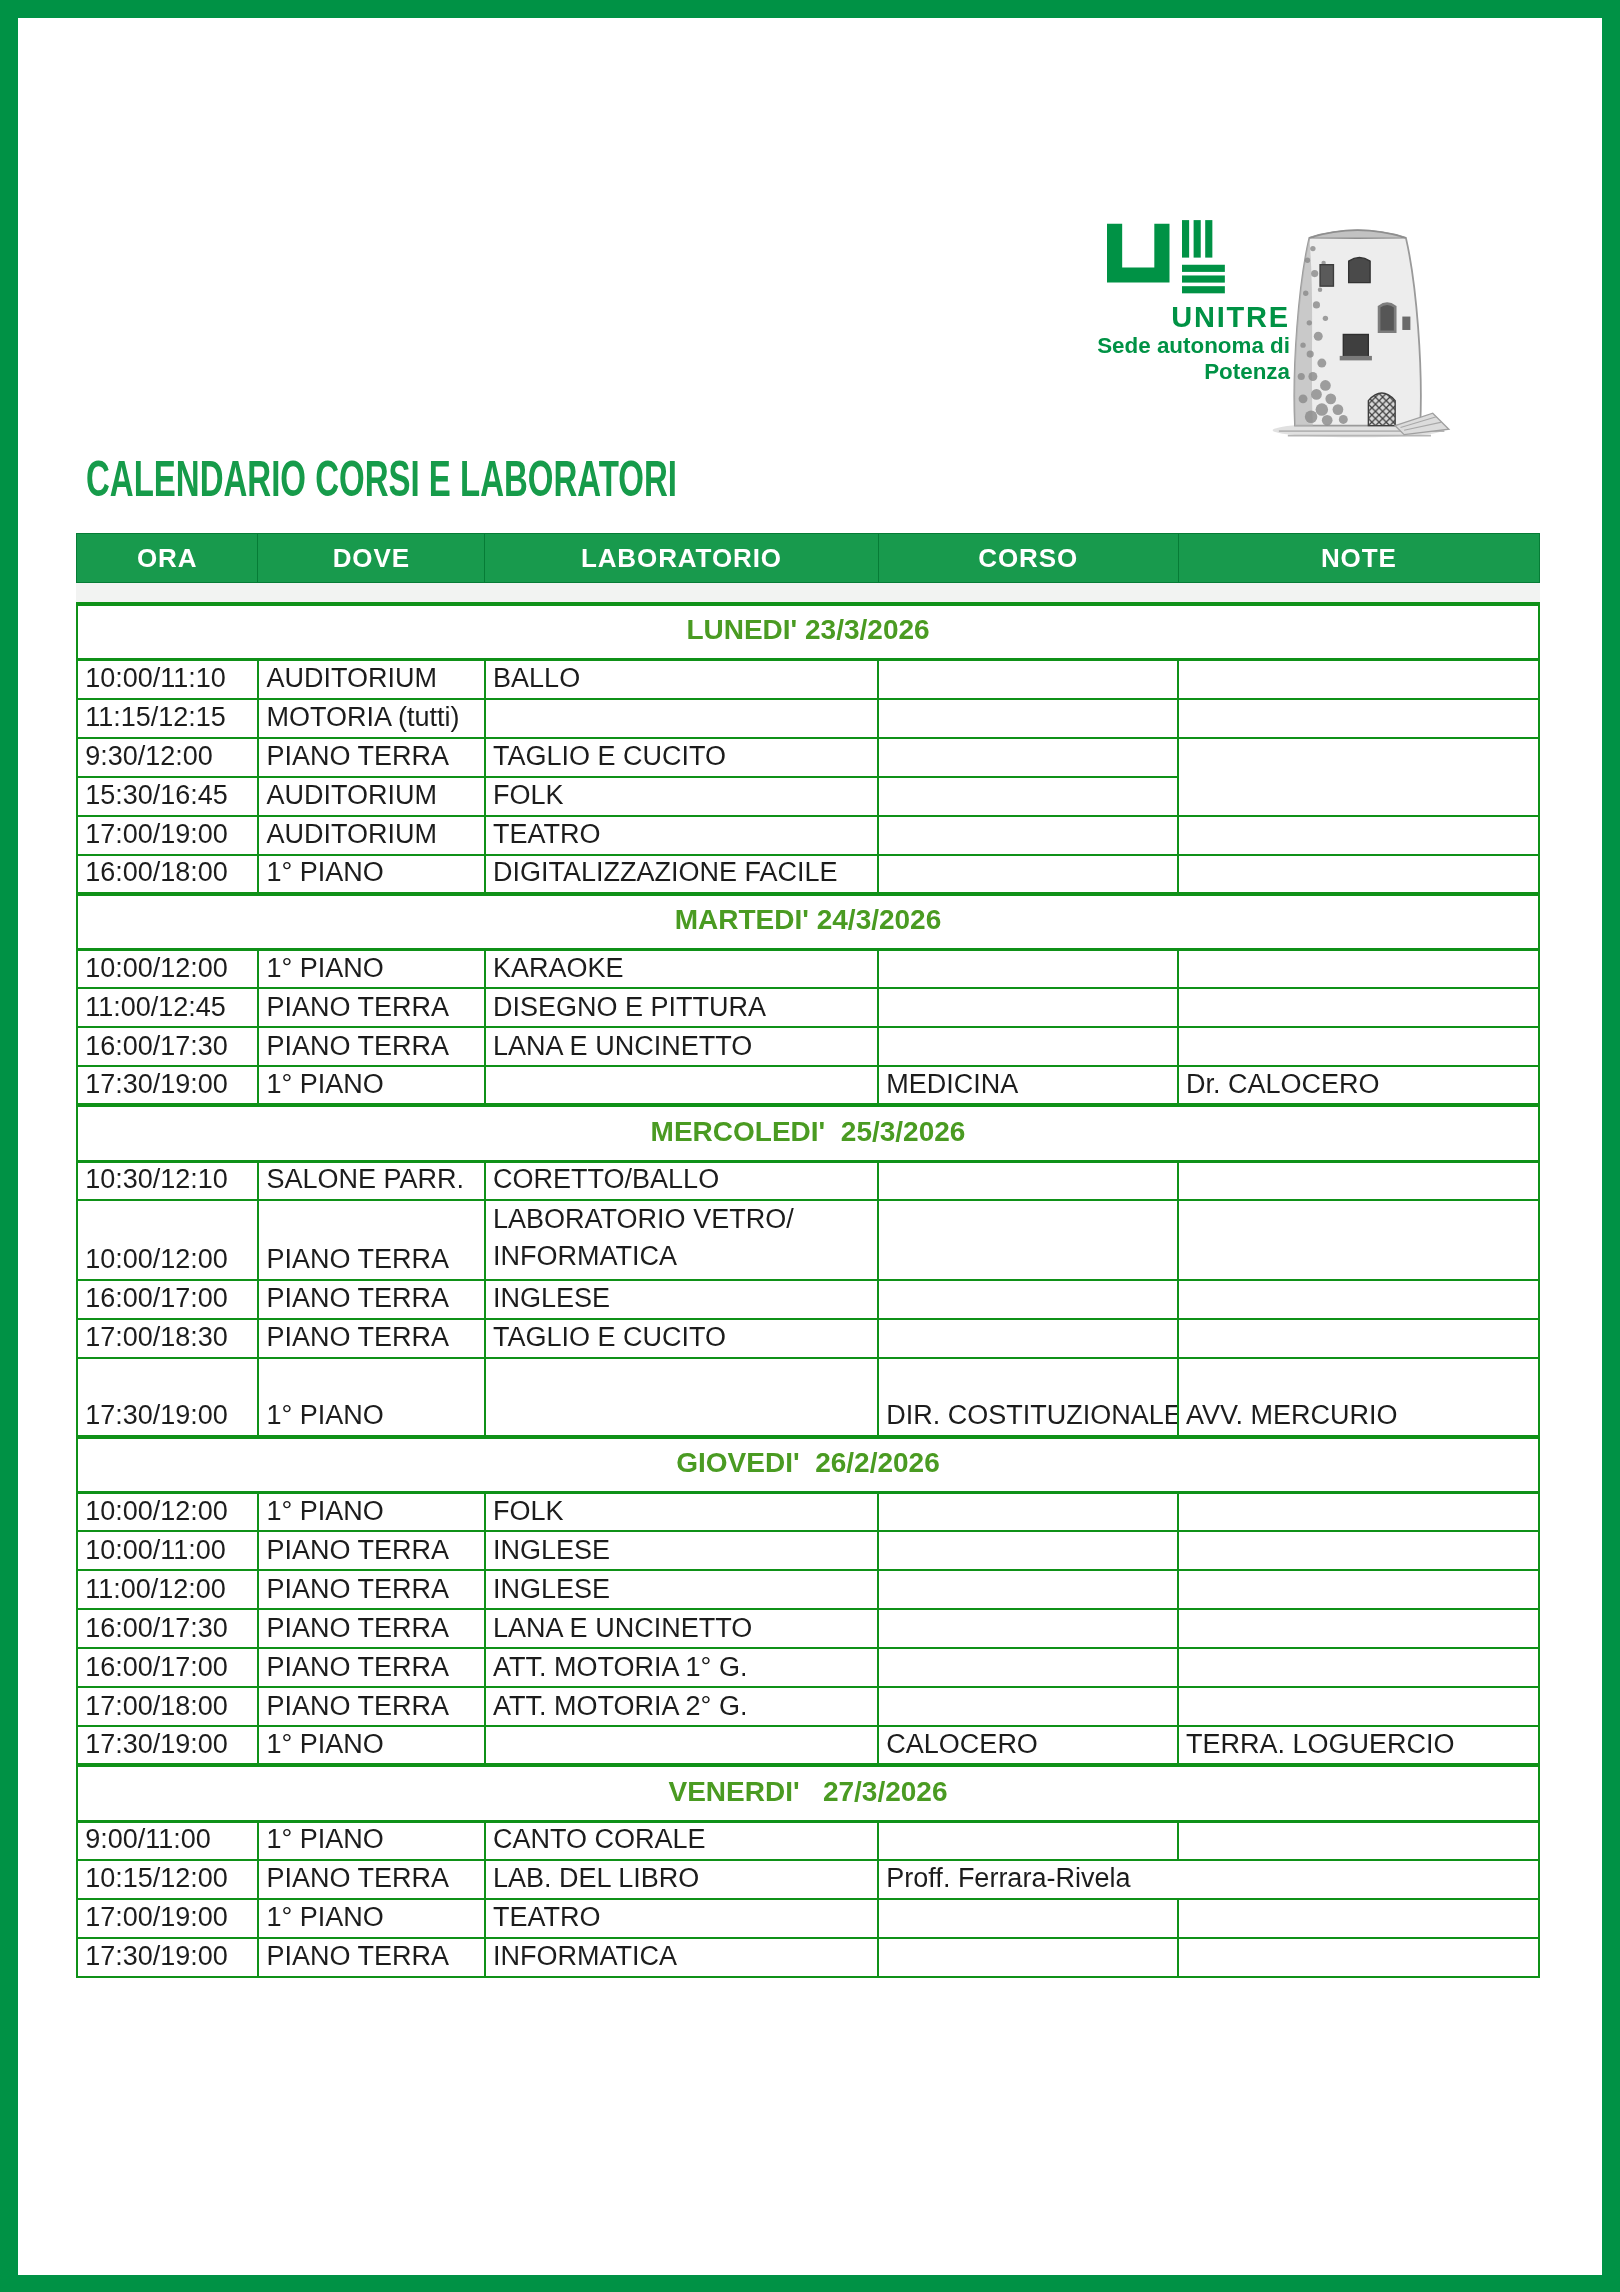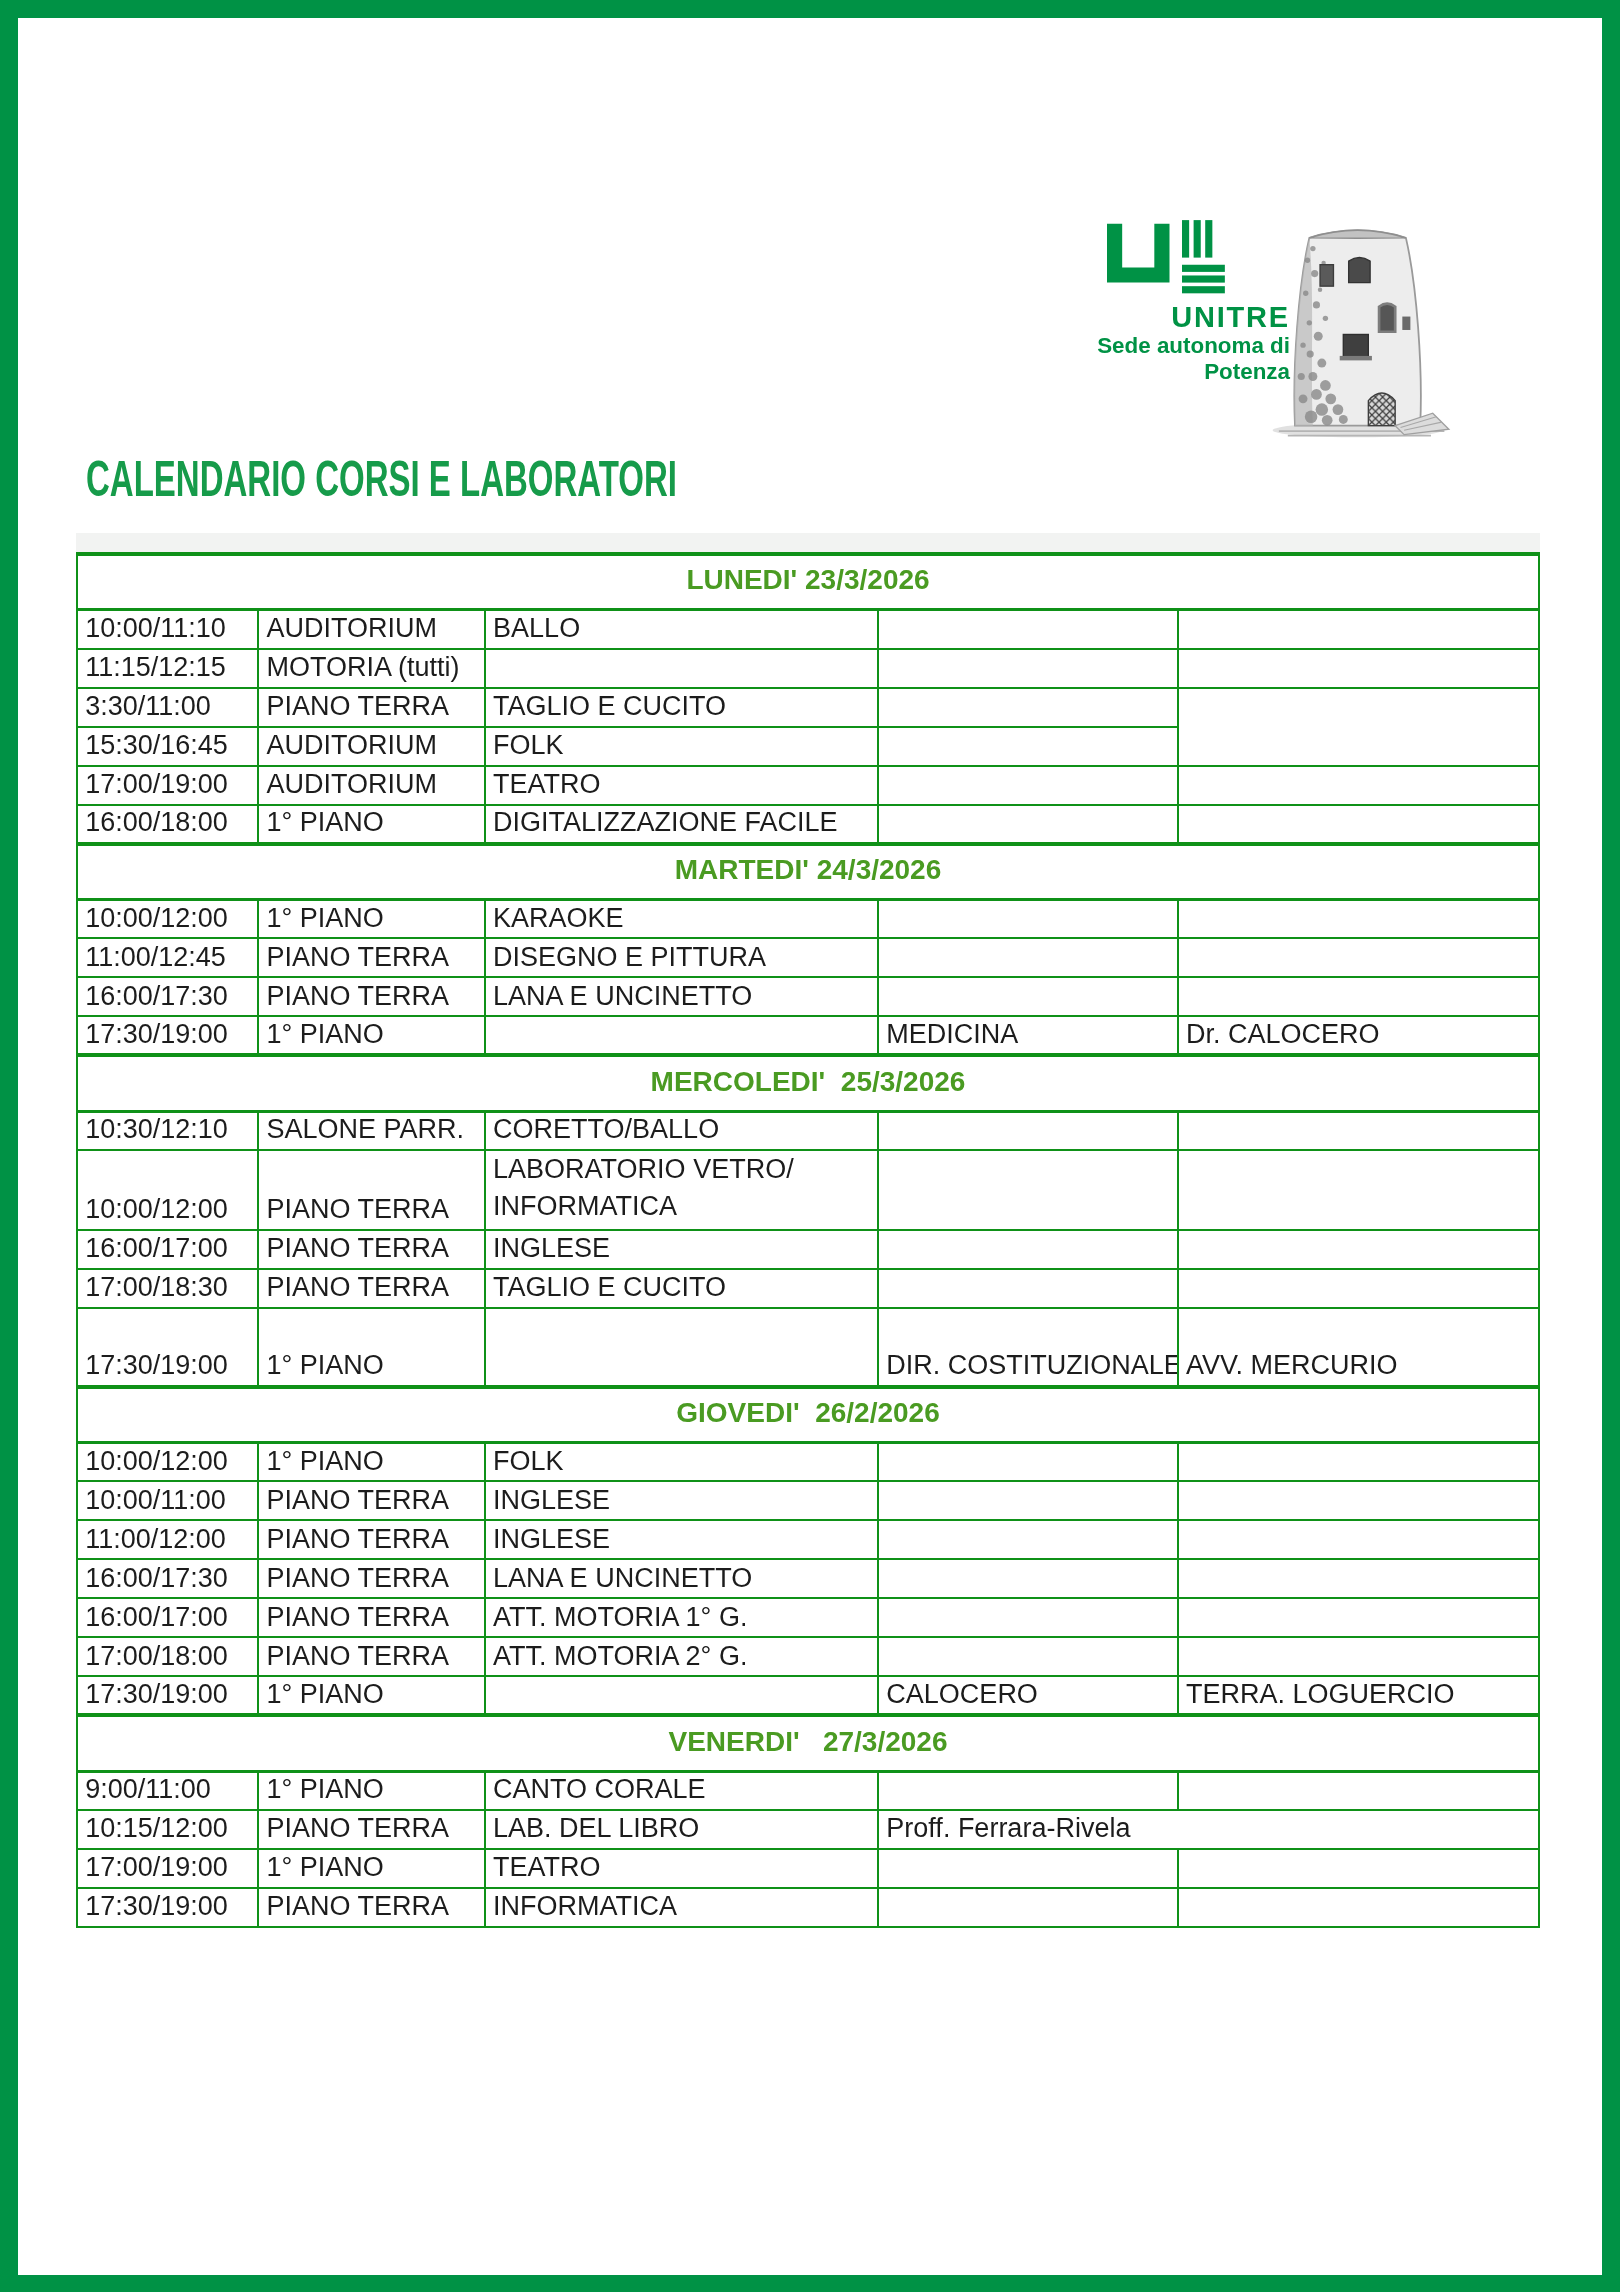--- a/index.html
+++ b/index.html
@@ -111,20 +111,38 @@
     <path d="M132,135 v-28 q9,-7 18,0 v28 z" fill="#565656" stroke="#7d7d7d" stroke-width="3"></path>
     <rect x="92" y="138" width="28" height="26" fill="#3f3f3f" stroke="#2e2e2e" stroke-width="1.5"></rect>
     <rect x="88" y="162" width="36" height="5" fill="#7a7a7a"></rect>
     <rect x="158" y="118" width="9" height="15" fill="#6a6a6a"></rect>
     <path d="M120,240 v-28 q15,-17 30,0 v28 z" fill="url(#lat)" stroke="#3e3e3e" stroke-width="1.5"></path>
     <path d="M150,240 L192,226 L210,244 L160,250 Z" fill="#dcdcdc" stroke="#a0a0a0" stroke-width="1.5"></path>
     <path d="M156,242 L196,230 M160,245 L202,236" stroke="#a8a8a8" stroke-width="1.2"></path>
   </svg>
 
   <div class="tablewrap">
+    <table class="head">
+      <colgroup>
+          <col class="c1">
+          <col class="c2">
+          <col class="c3">
+          <col class="c4">
+          <col class="c5">
+        </colgroup>
+      <tbody>
+          <tr>
+        <td>ORA</td>
+        <td>DOVE</td>
+        <td>LABORATORIO</td>
+        <td>CORSO</td>
+        <td>NOTE</td>
+      </tr>
+    </tbody>
+      </table>
     <div class="strip"></div>
     <table class="main">
       <colgroup>
           <col class="c1">
           <col class="c2">
           <col class="c3">
           <col class="c4">
           <col class="c5">
         </colgroup>
       <tbody id="schedule-tbody">
@@ -139,21 +157,21 @@
             <td></td>
           </tr>
           <tr>
             <td>11:15/12:15</td>
             <td>MOTORIA (tutti)</td>
             <td></td>
             <td></td>
             <td></td>
           </tr>
           <tr>
-            <td>3:30/11:00</td>
+            <td>9:30/12:00</td>
             <td>PIANO TERRA</td>
             <td>TAGLIO E CUCITO</td>
             <td></td>
             <td rowspan="2"></td>
           </tr>
           <tr>
             <td>15:30/16:45</td>
             <td>AUDITORIUM</td>
             <td>FOLK</td>
             <td></td>

